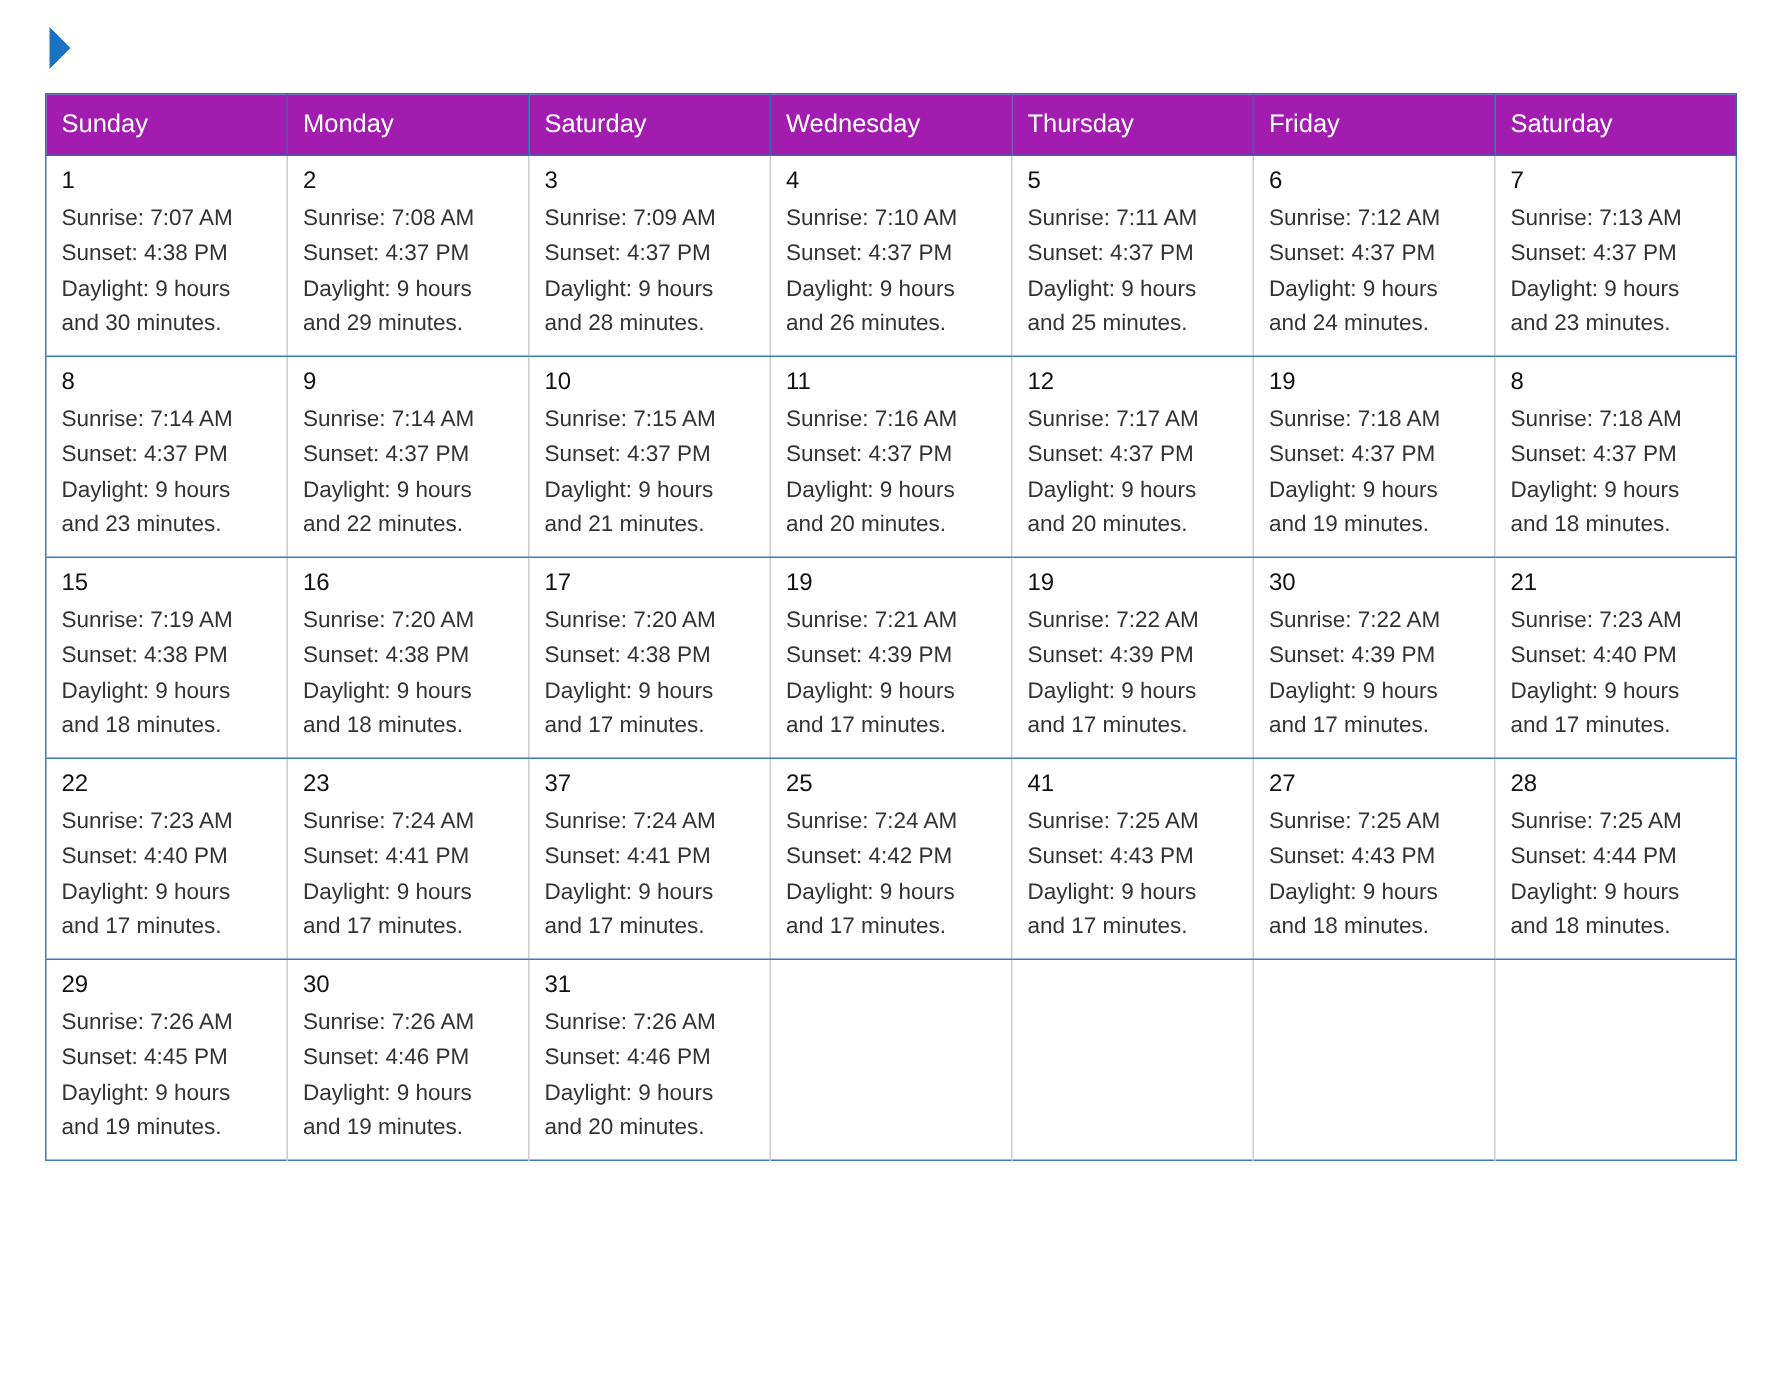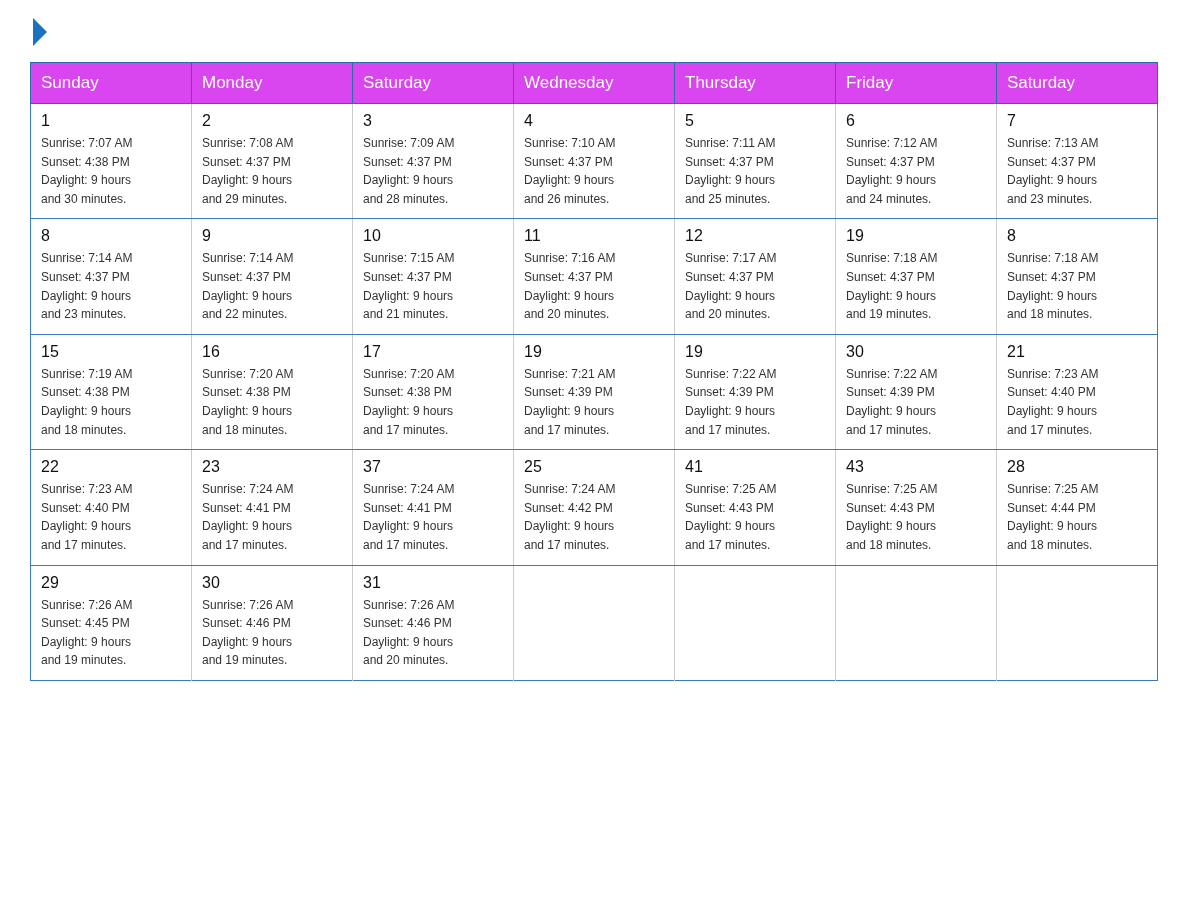--- a/index.html
+++ b/index.html
@@ -65,21 +65,21 @@
       font-size: 20px;
       color: #333;
       margin-top: 2px;
     }
     .calendar {
       width: 100%;
       border-collapse: collapse;
       border: 1.5px solid #3a7abf;
     }
     .calendar th {
-      background-color: #d946ef;
+      background-color: #a21caf;
       color: #fff;
       font-size: 17px;
       font-weight: normal;
       padding: 10px 10px;
       text-align: left;
       border: 1px solid #2d6aaa;
     }
     .calendar td {
       vertical-align: top;
       padding: 8px 10px 10px 10px;
@@ -99,21 +99,21 @@
       border-bottom: none;
     }
     .day-num {
       font-size: 16px;
       font-weight: normal;
       color: #111;
       display: block;
       margin-bottom: 4px;
     }
     .day-info {
-      font-size: 12px;
+      font-size: 15px;
       line-height: 1.55;
       color: #333;
     }
     .empty-cell {
       background: #fff;
     }
     
     .calendar td.sunday-col {
       border-left: none;
     }
@@ -255,21 +255,21 @@
         </td>
         <td>
           <span class="day-num">25</span>
           <div class="day-info">Sunrise: 7:24 AM<br>Sunset: 4:42 PM<br>Daylight: 9 hours<br>and 17 minutes.</div>
         </td>
         <td>
           <span class="day-num">41</span>
           <div class="day-info">Sunrise: 7:25 AM<br>Sunset: 4:43 PM<br>Daylight: 9 hours<br>and 17 minutes.</div>
         </td>
         <td>
-          <span class="day-num">43</span>
+          <span class="day-num">27</span>
           <div class="day-info">Sunrise: 7:25 AM<br>Sunset: 4:43 PM<br>Daylight: 9 hours<br>and 18 minutes.</div>
         </td>
         <td>
           <span class="day-num">28</span>
           <div class="day-info">Sunrise: 7:25 AM<br>Sunset: 4:44 PM<br>Daylight: 9 hours<br>and 18 minutes.</div>
         </td>
       </tr>
       <tr>
         <td class="sunday-col">
           <span class="day-num">29</span>

